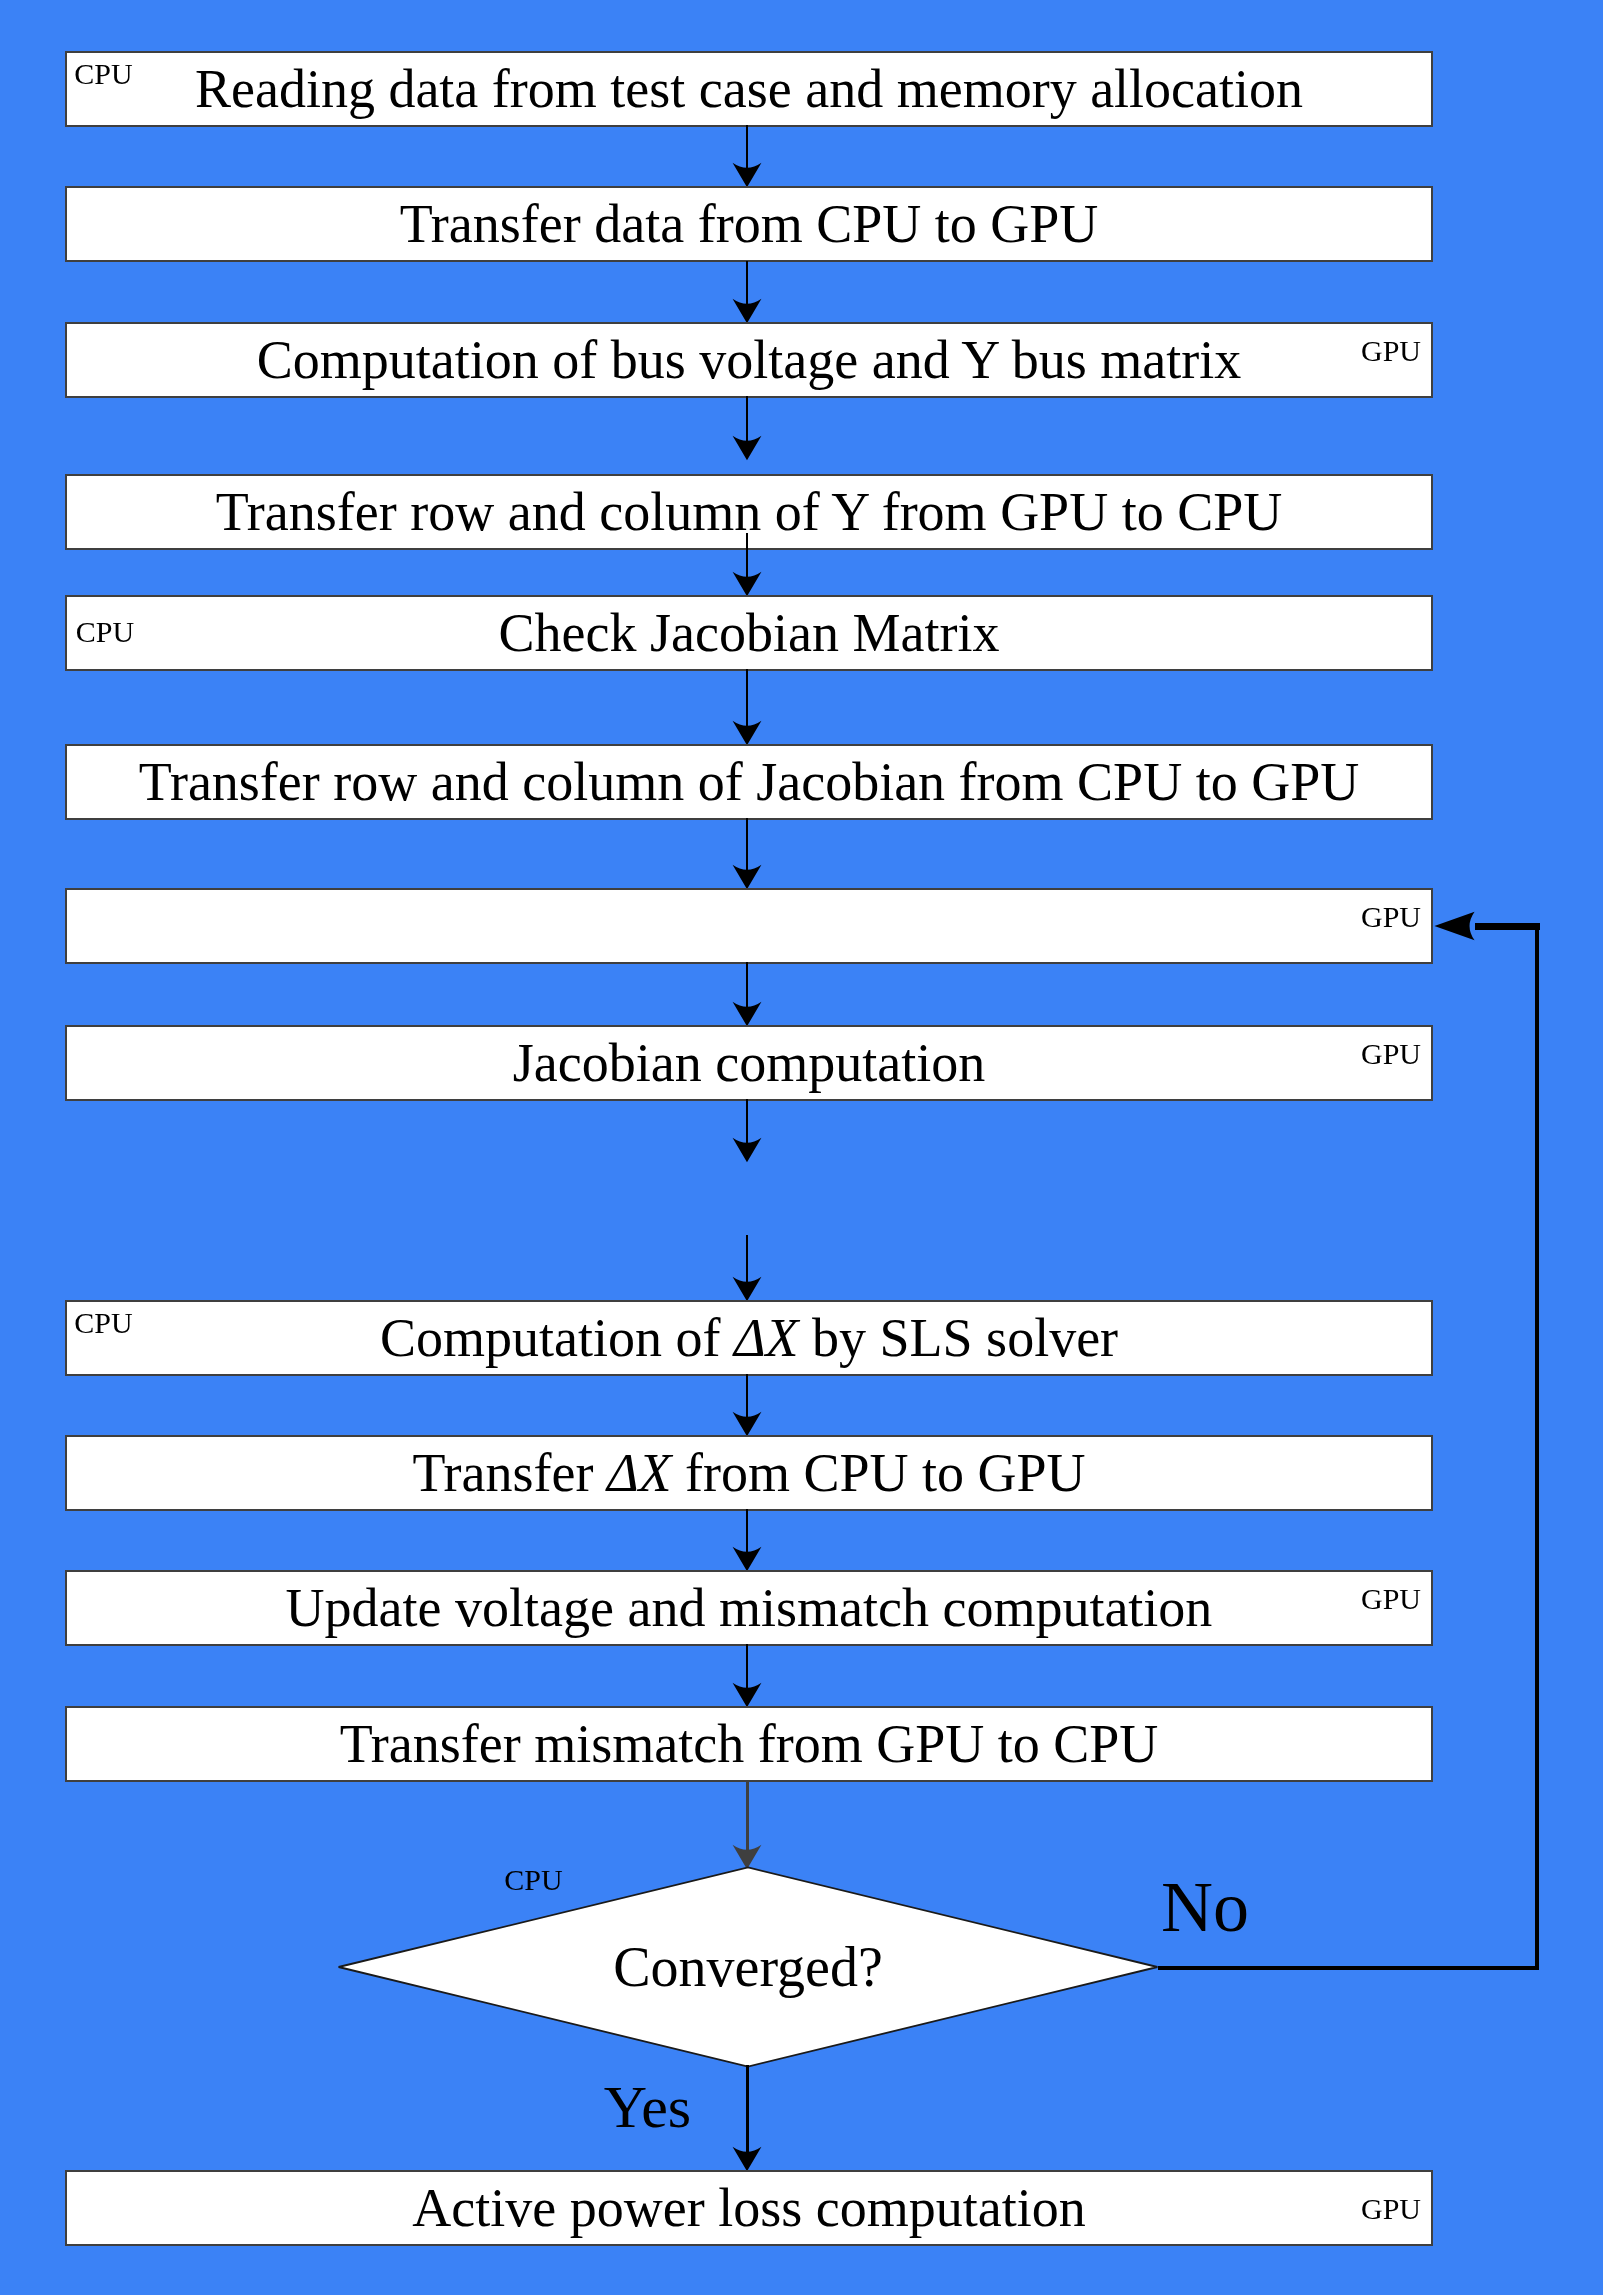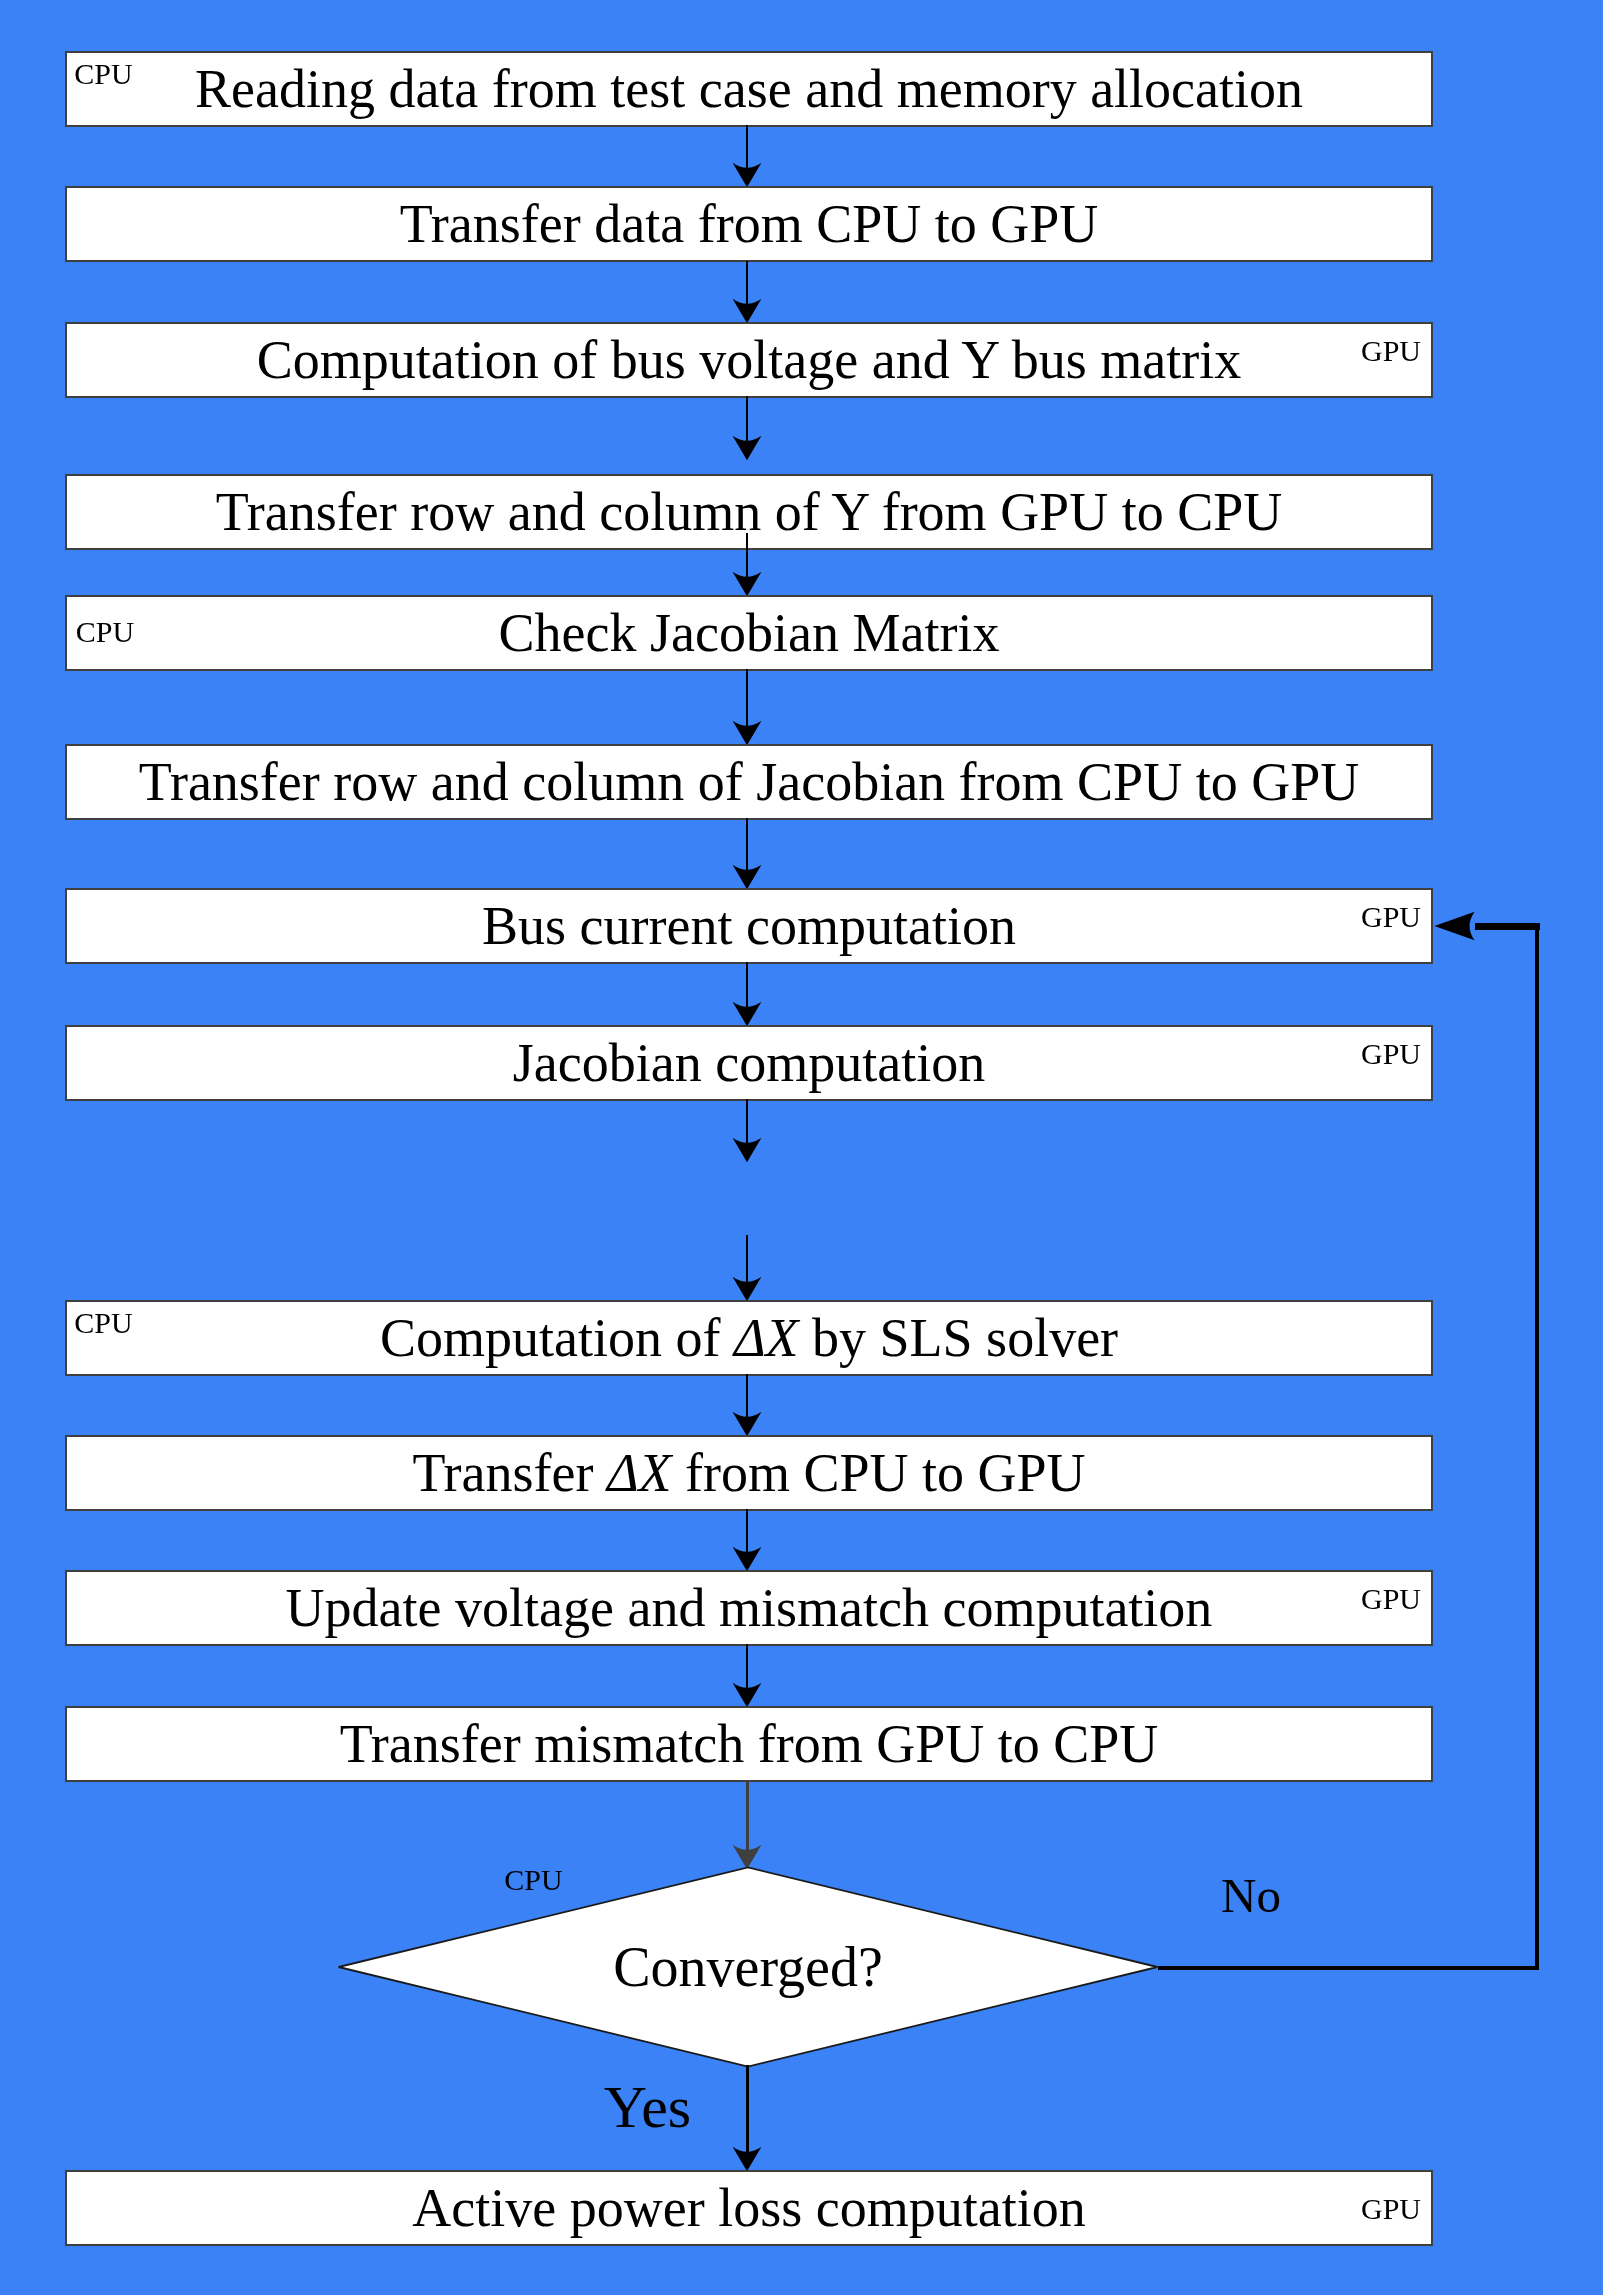--- a/index.html
+++ b/index.html
@@ -117,21 +117,20 @@
   <div class="box" style="top:744px">
     <span class="btext">Transfer row and column of Jacobian from CPU to GPU</span>
   </div>
   <div class="shaft" style="top:818px;height:53px"></div>
   <svg class="ahead" style="top:864px" viewBox="0 0 44 36">
       <path d="M2,1 Q22,15 42,1 L22,35 Z" fill="#000000"></path>
     </svg>
 
   <div class="box" style="top:888px">
     <span class="plabel pl-right">GPU</span>
-    <span class="btext">Bus current computation</span>
   </div>
   <div class="shaft" style="top:962px;height:46px"></div>
   <svg class="ahead" style="top:1001px" viewBox="0 0 44 36">
       <path d="M2,1 Q22,15 42,1 L22,35 Z" fill="#000000"></path>
     </svg>
 
   <div class="box" style="top:1025px">
     <span class="plabel pl-right">GPU</span>
     <span class="btext">Jacobian computation</span>
   </div>
@@ -180,21 +179,21 @@
       <path d="M2,1 Q22,15 42,1 L22,35 Z" fill="#3f3f3f"></path>
     </svg>
 
   <div class="decision-wrap">
     <svg width="822" height="202" viewBox="0 0 1139 280">
       <polygon points="569.5,2 1137,140 569.5,278 2,140" fill="#ffffff" stroke="#1a1a1a" stroke-width="2.5"></polygon>
     </svg>
     <div class="decision-text">Converged?</div>
   </div>
   <div class="floatlabel" style="left:476px;top:1865px;width:115px;font-size:30px">CPU</div>
-  <div class="floatlabel" style="left:1179px;top:1871px;width:144px;font-size:49px">No</div>
+  <div class="floatlabel" style="left:1133px;top:1871px;width:144px;font-size:72px">No</div>
   <div class="floatlabel" style="left:570px;top:2077px;width:155px;font-size:60px">Yes</div>
 
   <div class="loopline" style="left:1158px;top:1966px;width:381px;height:3.6px"></div>
   <div class="loopline" style="left:1535px;top:925px;width:3.6px;height:1045px"></div>
   <div class="loopline" style="left:1475px;top:923px;width:65px;height:6.5px"></div>
   <svg style="position:absolute;left:1433px;top:910px;width:43px;height:32px" viewBox="0 0 60 44">
       <path d="M58,2 Q44,22 58,42 L2,22 Z" fill="#000000"></path>
     </svg>
 
   <div class="shaft" style="top:2065px;height:88px;left:746px;width:2.9px"></div>

